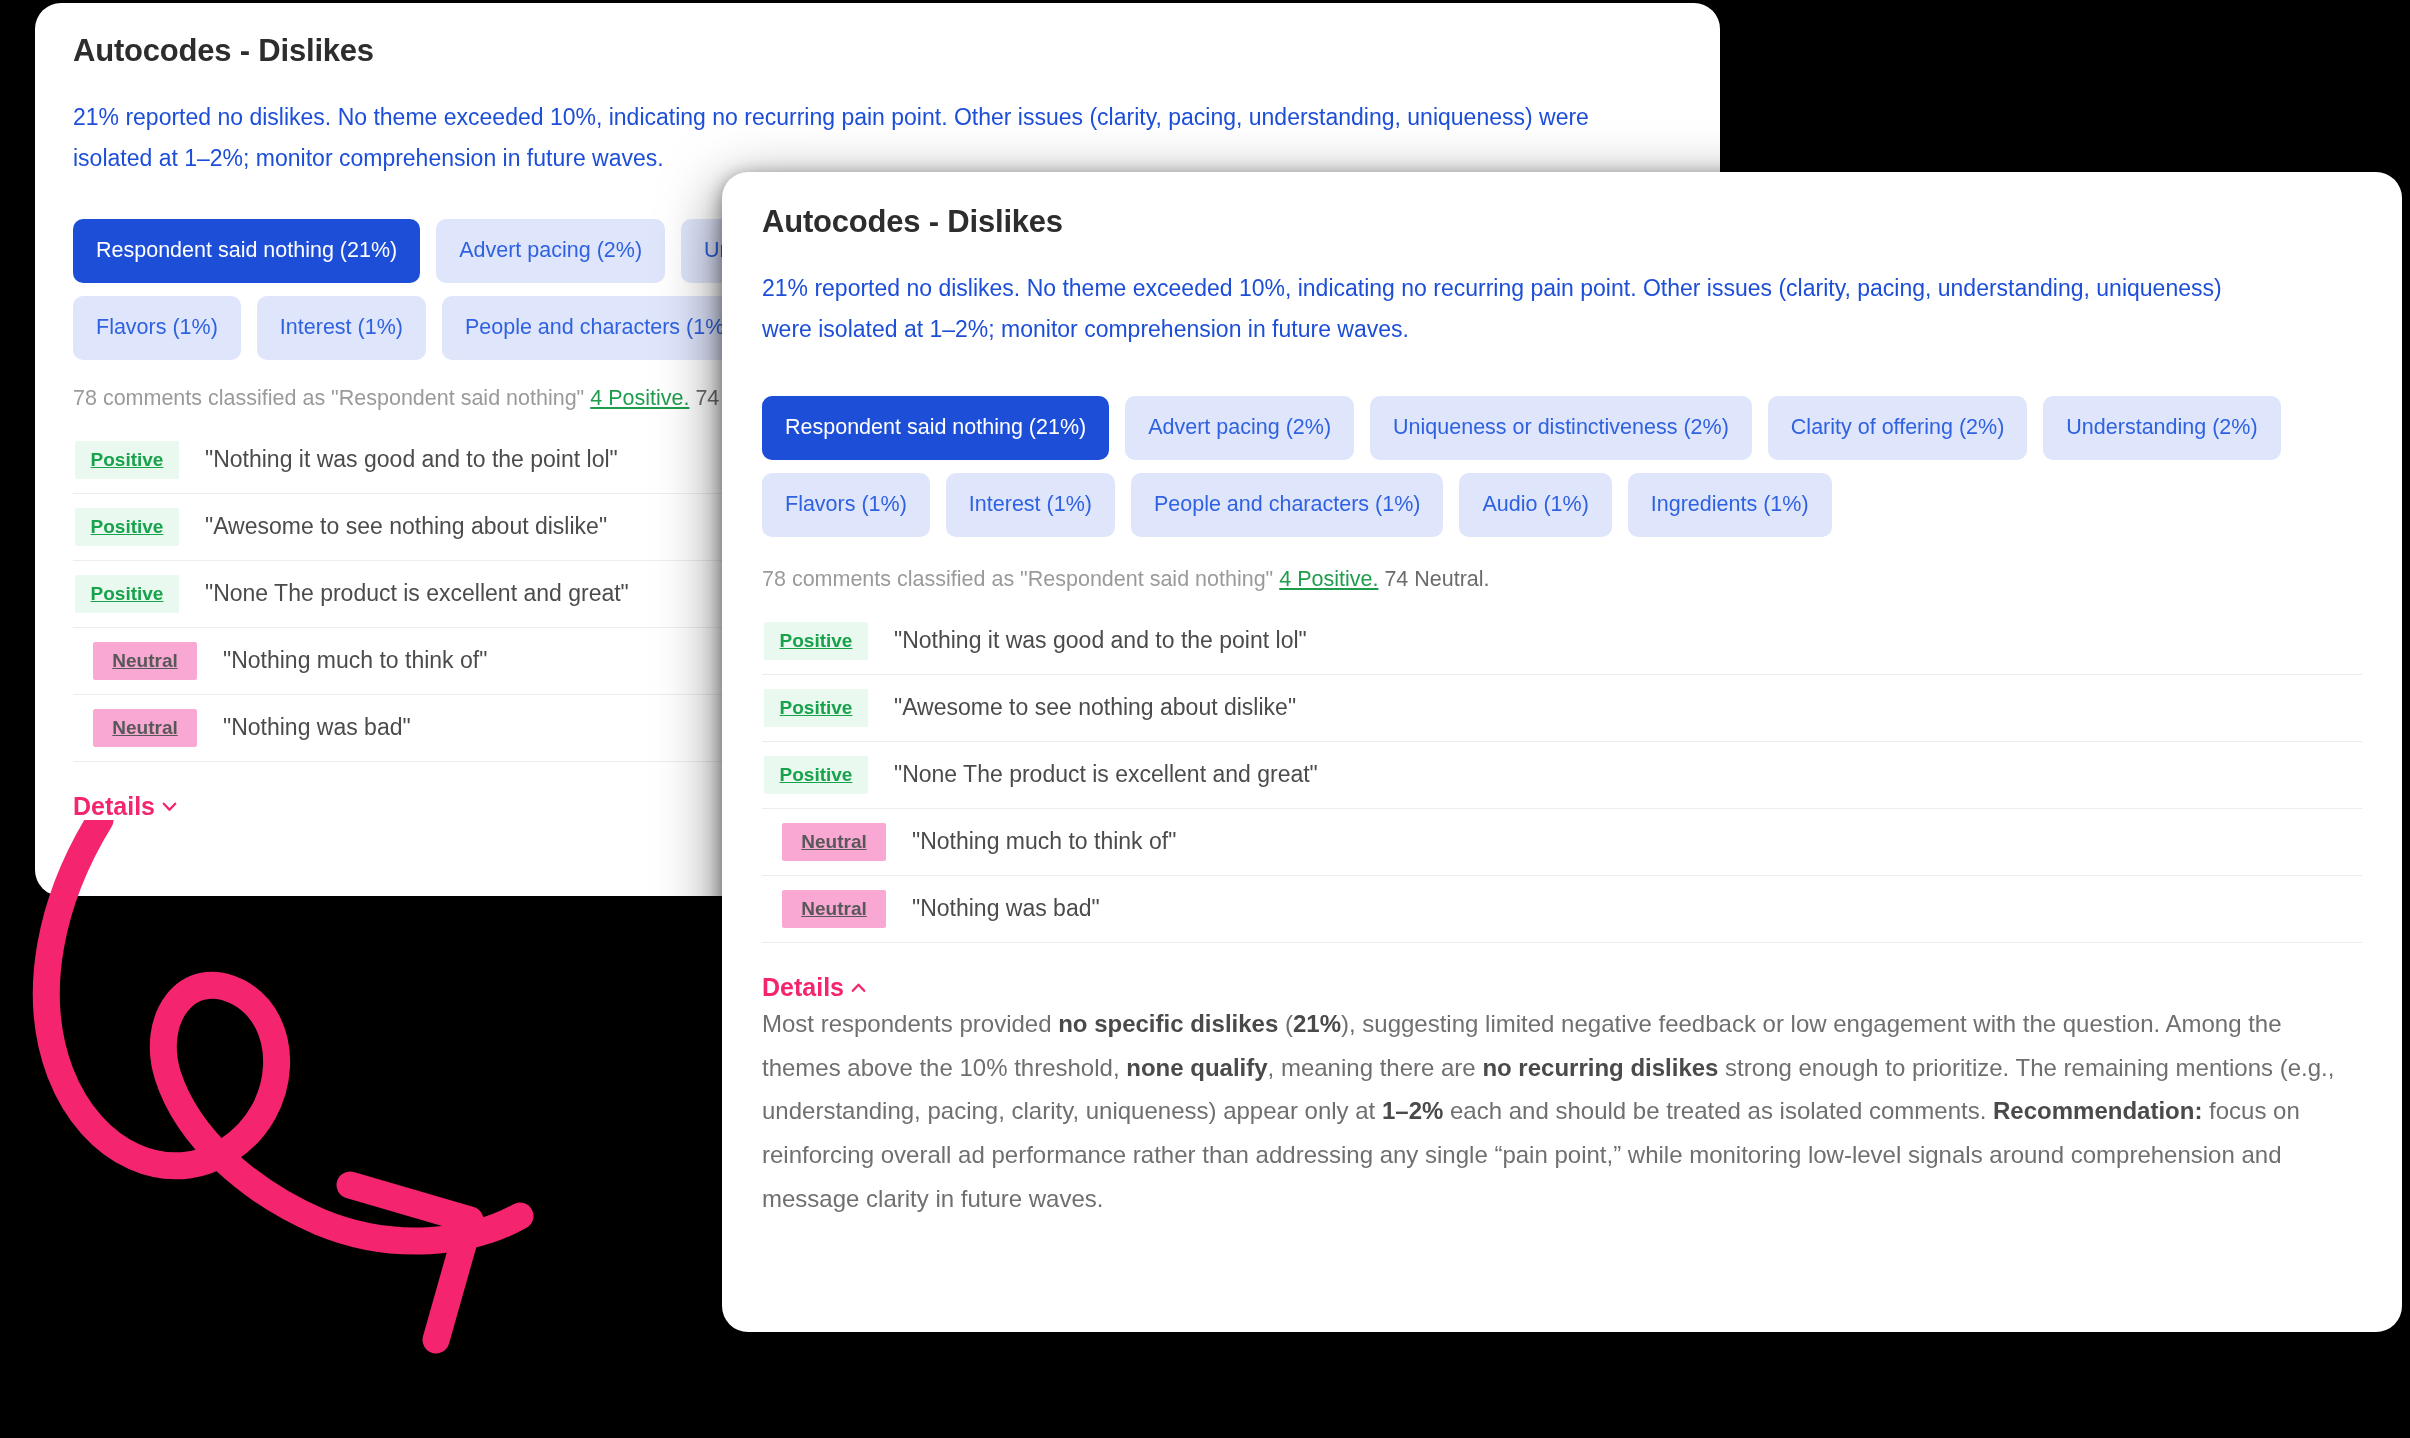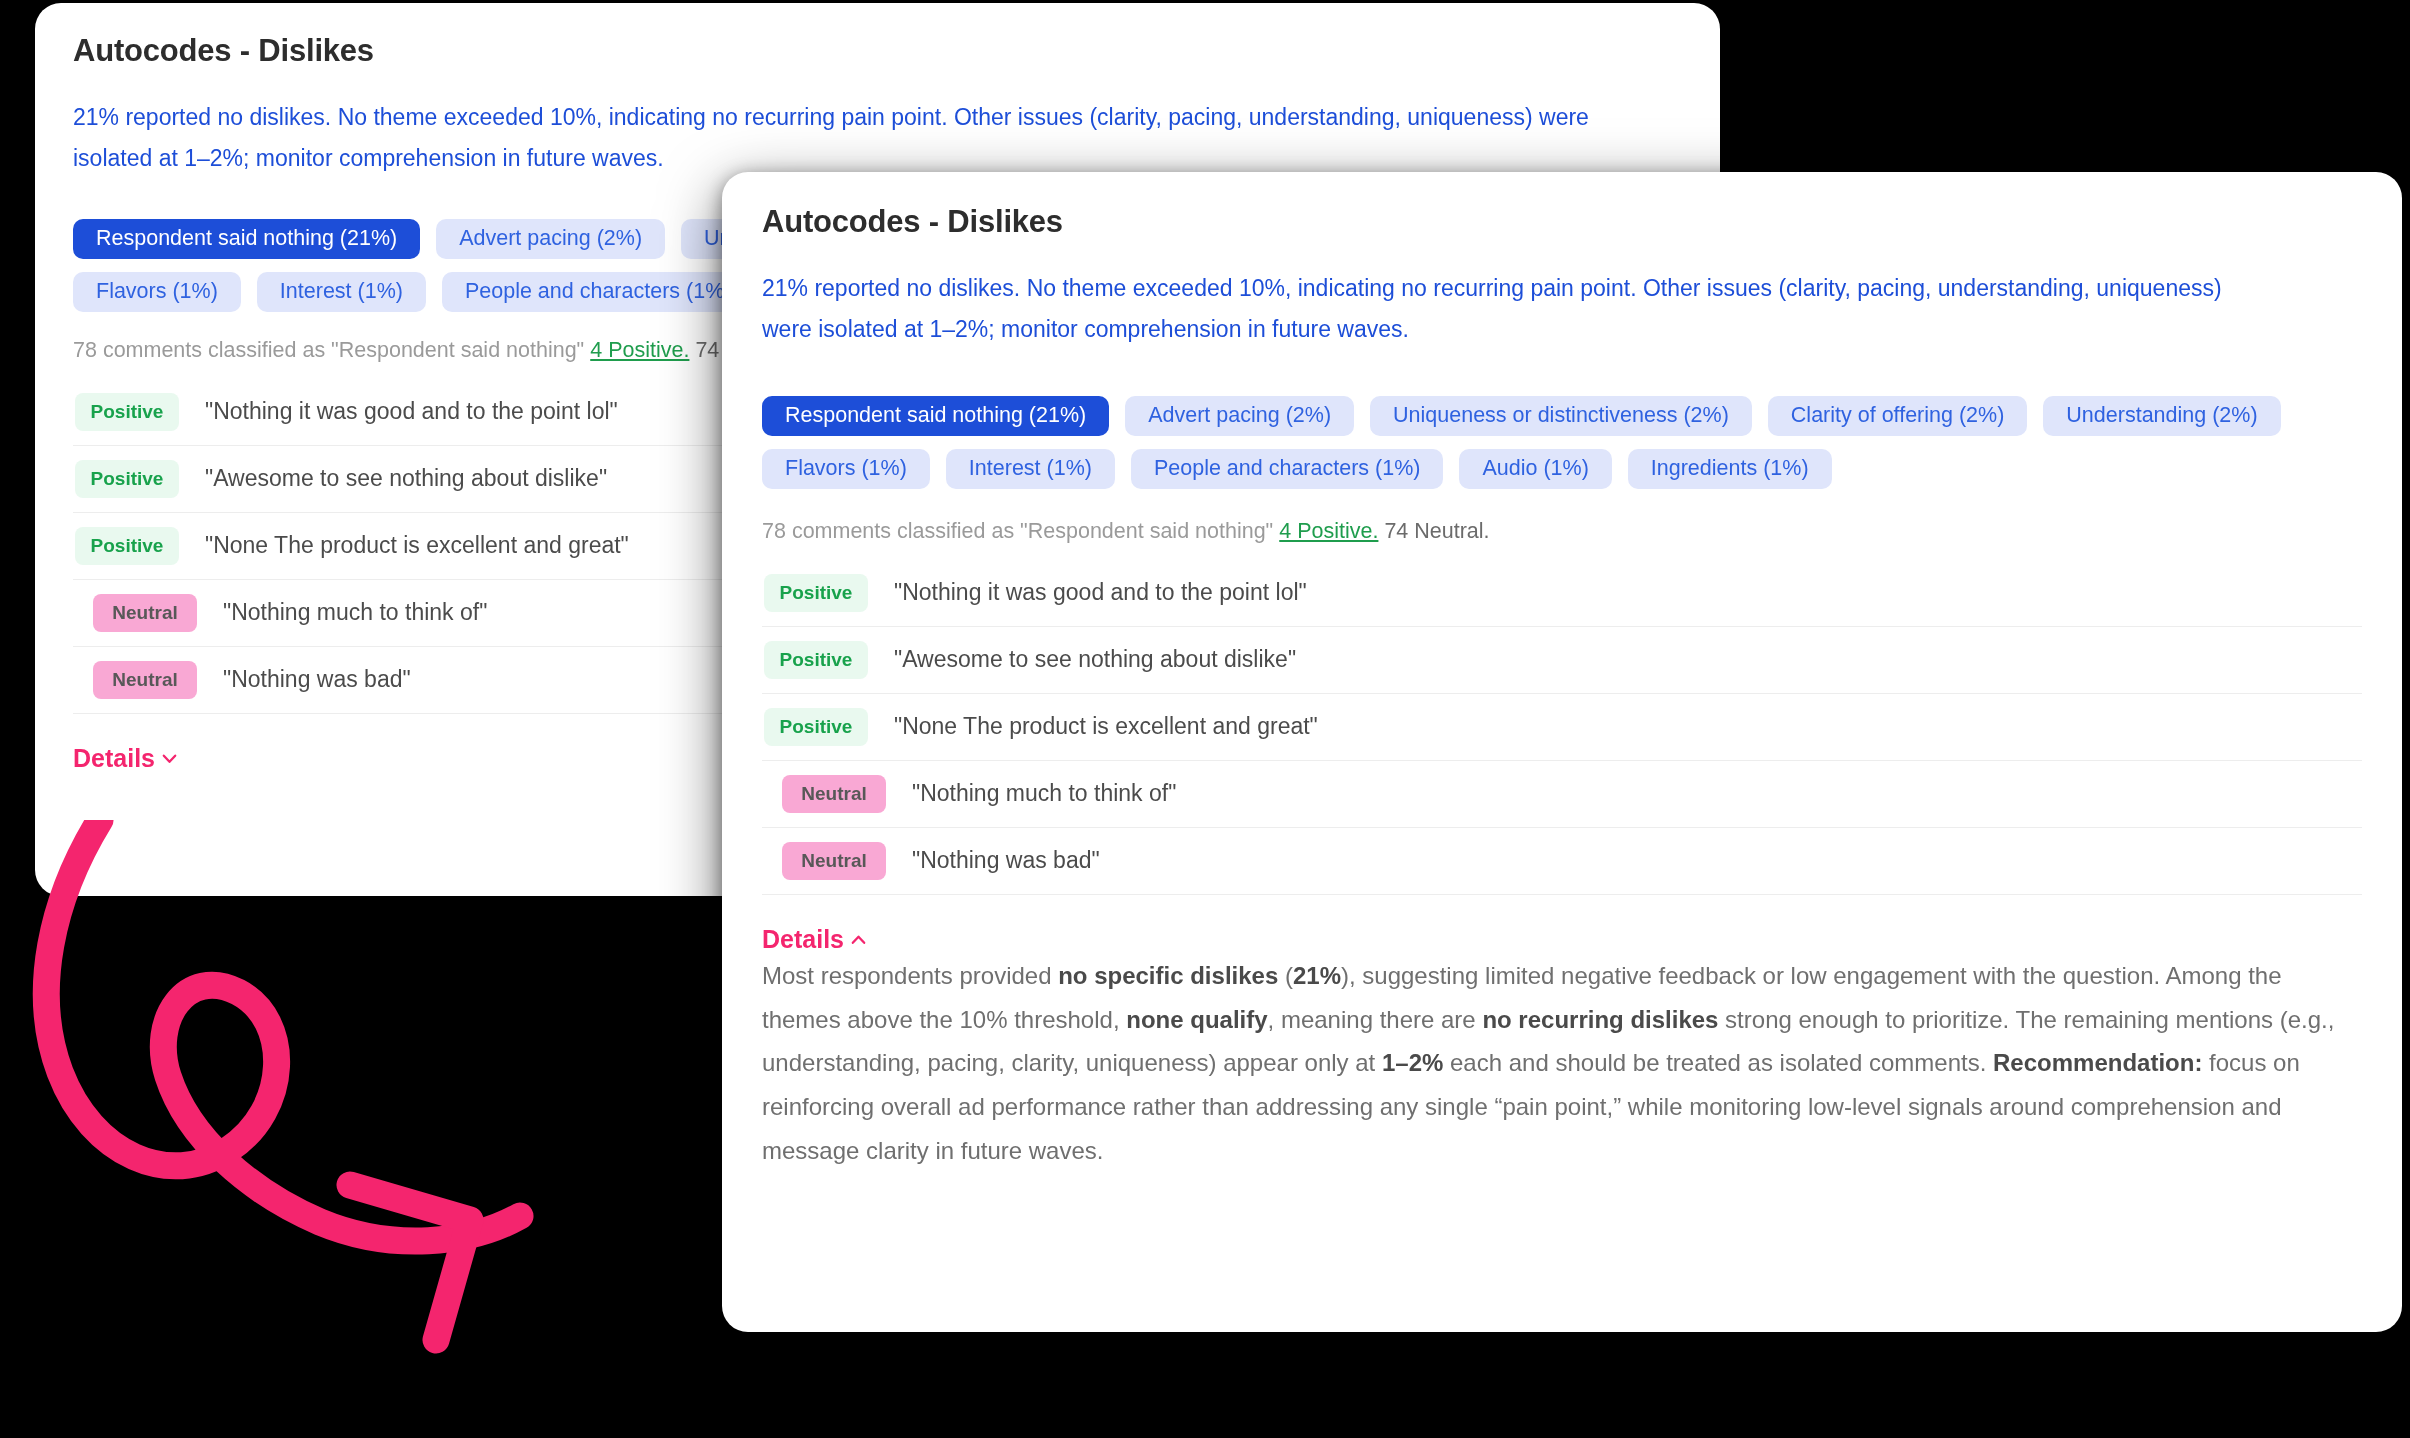--- a/index.html
+++ b/index.html
@@ -47,21 +47,21 @@
     max-width: 1500px;
     margin-bottom: 46px;
   }
 
   
   .tag-rows { display: flex; flex-wrap: wrap; gap: 13px 16px; margin-bottom: 30px; }
   .tag {
     display: inline-flex;
     align-items: center;
     justify-content: center;
-    height: 40px;
+    height: 64px;
     padding: 0 23px;
     border-radius: 10px;
     background: #dfe5fb;
     color: #2f62e0;
     font-size: 21.5px;
     white-space: nowrap;
     cursor: pointer;
     border: none;
     font-family: inherit;
   }
@@ -85,24 +85,25 @@
     padding: 14px 2px;
     border-bottom: 1px solid #ededed;
     min-height: 60px;
   }
   .badge {
     display: inline-flex;
     align-items: center;
     justify-content: center;
     min-width: 104px;
     height: 38px;
-    border-radius: 8px;
+    border-radius: 2px;
     font-size: 19px;
     font-weight: bold;
     flex: none;
+    text-decoration: underline;
   }
   .badge.positive { background: #e9f9ef; color: #18a24c; }
   .badge.neutral  { background: #f9a8d4; color: #585858; margin-left: 18px; }
   .comment-text { font-size: 23px; color: #4b4b4b; }
 
   
   .details-link {
     display: inline-flex;
     align-items: center;
     gap: 5px;

